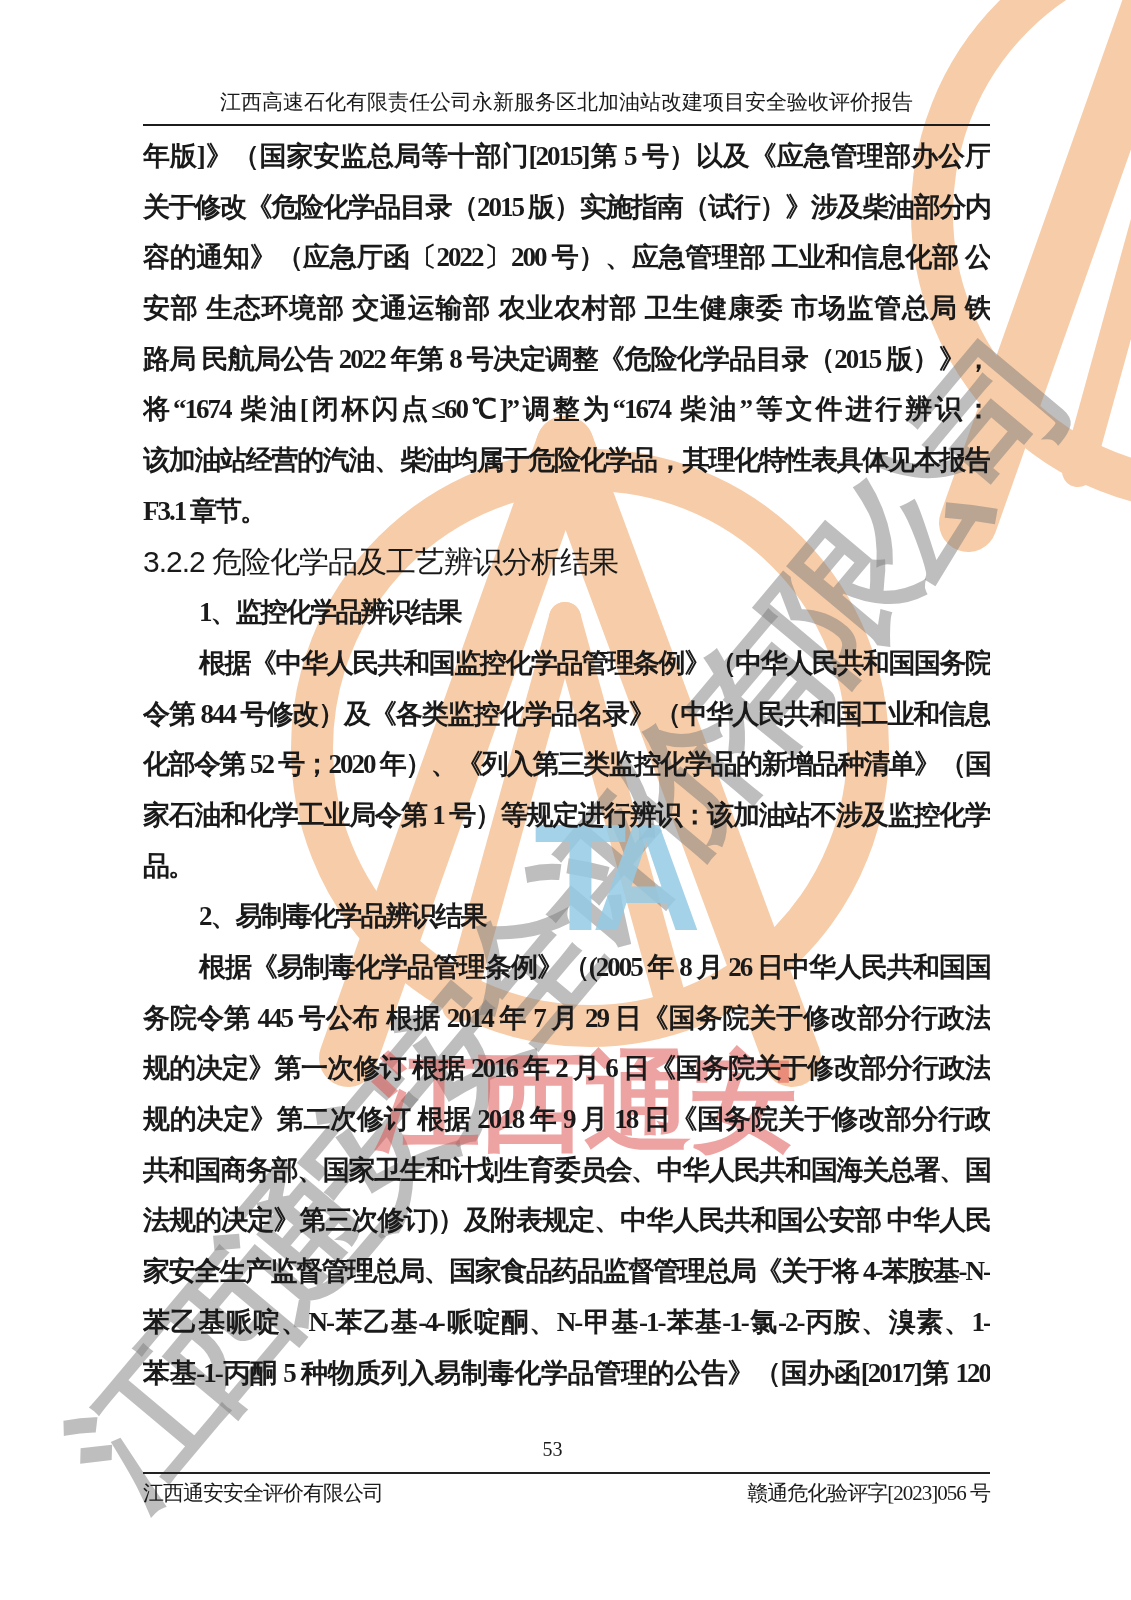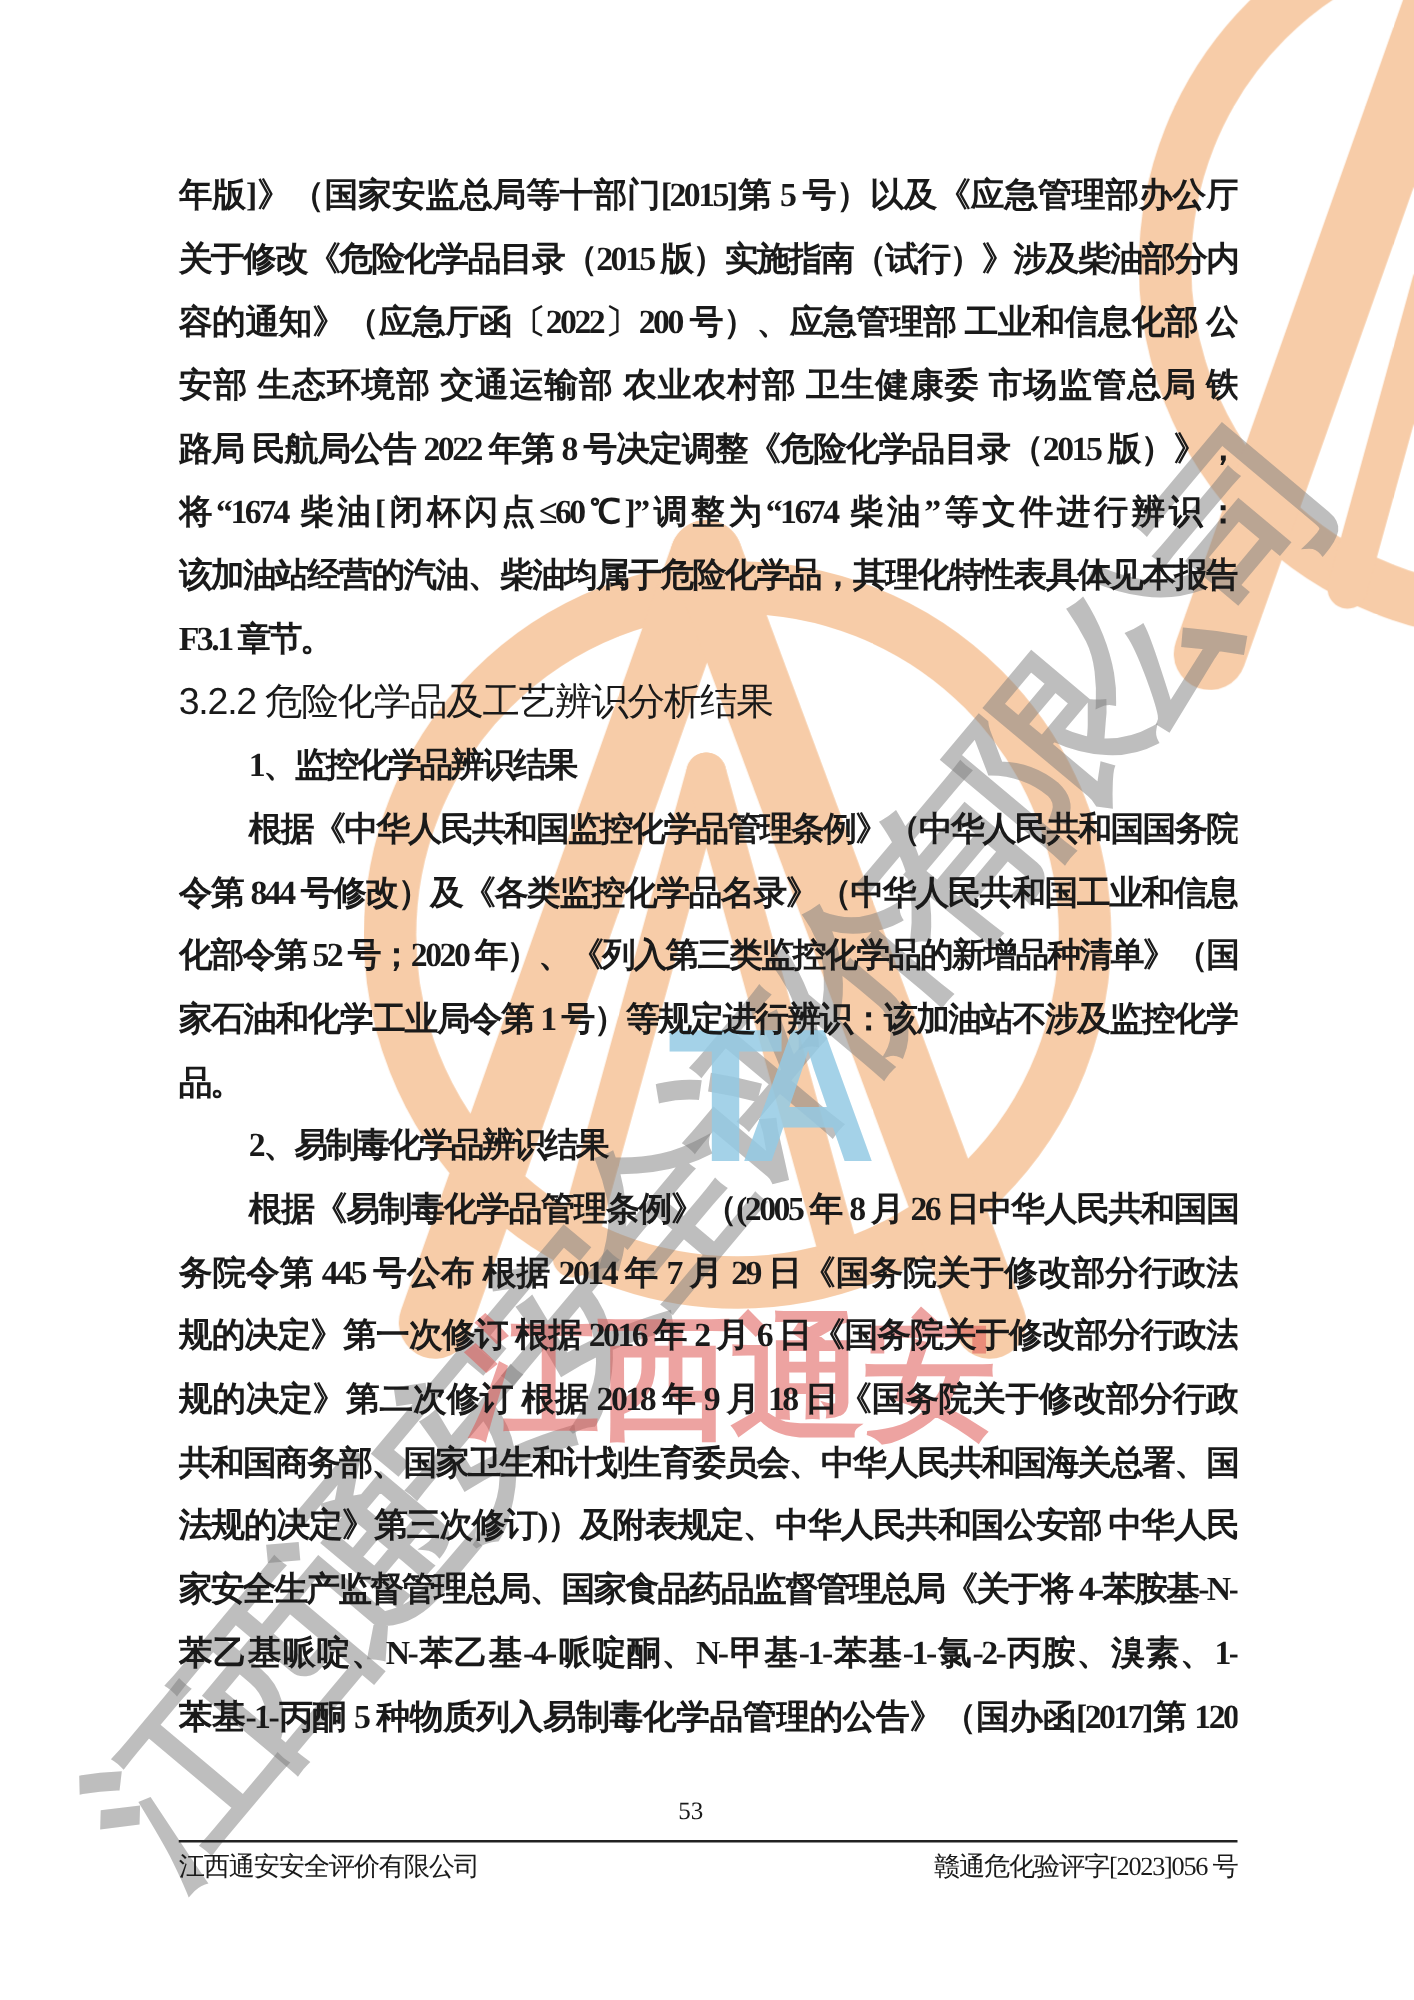--- a/index.html
+++ b/index.html
@@ -96,20 +96,21 @@
         </g>
       </g>
     </svg>
     <div class="wm-gray">江西通安安全评价有限公司</div>
     <div class="wm-ta">TA</div>
     <div class="wm-red">江西通安</div>
   </div>
 
   <div class="content-layer">
 
+    <div class="doc-header">江西高速石化有限责任公司永新服务区北加油站改建项目安全验收评价报告</div>
 
     <div class="body-block">
       <div class="ln">年版]》（国家安监总局等十部门[2015]第 5 号）以及《应急管理部办公厅</div>
       <div class="ln">关于修改《危险化学品目录（2015 版）实施指南（试行）》涉及柴油部分内</div>
       <div class="ln">容的通知》（应急厅函〔2022〕200 号）、应急管理部 工业和信息化部 公</div>
       <div class="ln">安部 生态环境部 交通运输部 农业农村部 卫生健康委 市场监管总局 铁</div>
       <div class="ln">路局 民航局公告 2022 年第 8 号决定调整《危险化学品目录（2015 版）》，</div>
       <div class="ln">将“1674 柴油[闭杯闪点≤60℃]”调整为“1674 柴油”等文件进行辨识：</div>
       <div class="ln">该加油站经营的汽油、柴油均属于危险化学品，其理化特性表具体见本报告</div>
       <div class="ln ln-short">F3.1 章节。</div>

